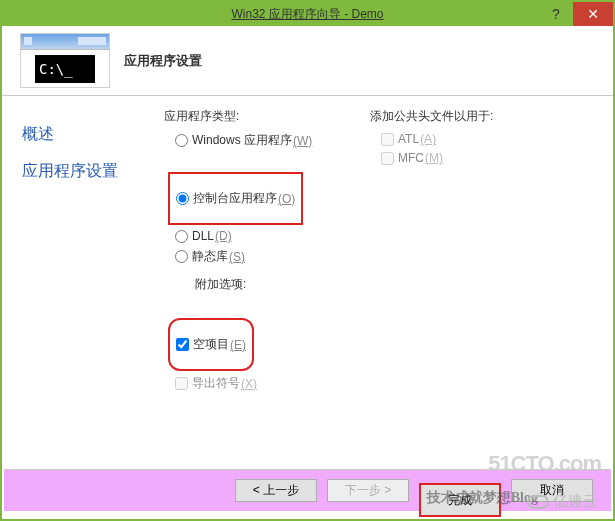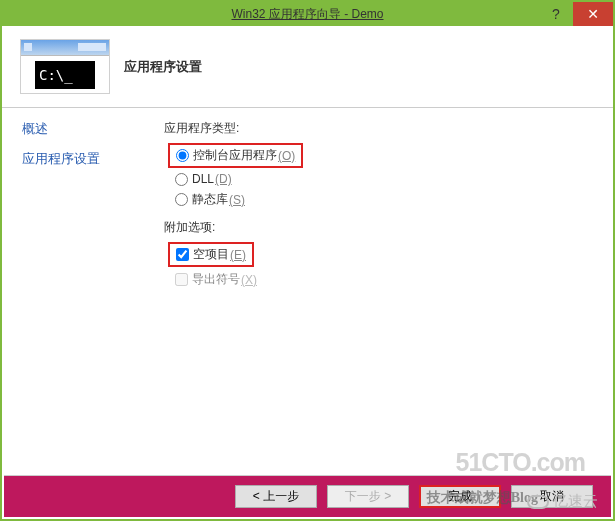--- a/index.html
+++ b/index.html
@@ -3,48 +3,48 @@
   <meta charset="utf-8">
   <style>
     * { box-sizing: border-box; margin: 0; padding: 0; }
     body { font-family: "Microsoft YaHei", "Segoe UI", sans-serif; font-size: 12px; background: #fff; }
     .window { width: 615px; height: 521px; border: 2px solid #7fba3e; background: #fff; position: relative; }
     .titlebar { height: 24px; background: #7fba3e; display: flex; align-items: center; color: #333; position: relative; text-decoration: underline; }
     .title-text { width: 100%; text-align: center; font-size: 12px; color: #333; }
     .title-buttons { position: absolute; right: 0; top: 0; display: flex; height: 24px; }
     .title-btn { width: 34px; height: 24px; display: flex; align-items: center; justify-content: center; font-size: 14px; color: #333; }
     .title-btn.close { background: #c84031; color: #fff; width: 40px; }
-    .header-section { height: 82px; border-bottom: 1px solid #ccc; display: flex; align-items: center; padding: 8px 18px; background: #fff; }
+    .header-section { height: 70px; border-bottom: 1px solid #ccc; display: flex; align-items: center; padding: 8px 18px; background: #fff; }
     .header-icon { width: 90px; height: 55px; border: 1px solid #d0d0d0; display: flex; flex-direction: column; margin-right: 14px; background: #fff; }
     .header-icon-top { height: 16px; background: linear-gradient(#6aa3e6,#bcd5ef); border-bottom: 1px solid #bbb; position: relative; }
     .header-icon-top::before { content:""; position:absolute; left:3px; top:3px; width:8px; height:8px; background:#d6e6fa; }
     .header-icon-top::after { content:""; position:absolute; right:3px; top:3px; width:28px; height:8px; background:#d6e6fa; }
     .header-icon-body { flex:1; display:flex; align-items:center; justify-content:center; background:#fff; }
     .terminal { width: 60px; height: 28px; background:#000; color:#fff; font-family: monospace; font-size: 14px; line-height: 28px; padding-left: 4px; }
     .header-title { font-size: 13px; font-weight: bold; color: #333; }
     .body-section { display: flex; height: calc(521px - 24px - 70px - 42px - 4px); padding-top: 12px; }
     .nav-panel { width: 150px; padding-left: 20px; }
-    .nav-item { color: #2a5db0; margin-bottom: 12px; cursor: default; font-size: 13px; }
+    .nav-item { color: #2a5db0; margin-bottom: 12px; cursor: default; font-size: 16px; margin-top: 16px; }
     .form-panel { flex: 1; display: flex; padding-right: 12px; }
     .col-left { width: 210px; padding-left: 12px; }
     .col-right { flex: 1; padding-left: 8px; }
     .section-label { margin-bottom: 6px; color: #333; }
     .opt { display: flex; align-items: center; margin: 3px 0 3px 8px; padding: 1px 3px; }
     .opt input { margin-right: 4px; width: 13px; height: 13px; }
     .opt .txt { color: #333; }
     .opt.disabled .txt { color: #888; }
     .opt .shortcut { color: #888; margin-left: 1px; text-decoration: underline; }
     .opt.disabled .shortcut { color: #bbb; }
-    .highlight { border: 2px solid #d22; display: inline-flex; padding: 1px 3px; }
-    .attach-label { margin-top: 10px; }
-    .footer-section { position: absolute; bottom: 2px; left: 2px; right: 2px; height: 42px; background: #be185d; border-top: 1px solid #ccc; display: flex; justify-content: flex-end; align-items: center; padding-right: 18px; gap: 10px; }
+    .highlight { border: 2px solid #d22; display: inline-flex; padding: 15px 3px; margin-top: 19px; }
+    .attach-label { margin-top: 10px; margin-left: 31px; }
+    .footer-section { position: absolute; bottom: 8px; left: 2px; right: 2px; height: 42px; background: #f0abfc; border-top: 1px solid #ccc; display: flex; justify-content: flex-end; align-items: center; padding-right: 18px; gap: 10px; }
     .btn { min-width: 82px; height: 23px; border: 1px solid #adadad; background: #e1e1e1; font-size: 12px; display:flex; align-items:center; justify-content:center; cursor: default; }
     .btn.disabled { color: #aaa; background: #eee; }
     .btn.highlight { border: 2px solid #d22; }
-    .watermark1 { position:absolute; right: 28px; bottom: 42px; font-family: "Arial Black", sans-serif; font-size: 25px; color: #c9c9c9; font-weight: 900; letter-spacing: -1px; opacity: 0.8; }
+    .watermark1 { position:absolute; right: 12px; bottom: 42px; font-family: "Arial Black", sans-serif; font-size: 22px; color: #c9c9c9; font-weight: 900; letter-spacing: -1px; opacity: 0.8; }
     .watermark2 { position:absolute; right: 15px; bottom: 8px; display:flex; align-items:center; color: #bbb; font-size: 15px; pointer-events:none; }
     .watermark2 .cloud { width:22px; height:14px; border:2px solid #bbb; border-radius: 10px; margin-right: 4px; position: relative; }
     .watermark3 { position:absolute; right: 75px; bottom: 12px; font-family: "SimSun", serif; font-size: 14px; font-weight: bold; color: #555; opacity:0.6; pointer-events:none; }
   </style>
 </head>
 <body>
 
 <div class="window">
 
   <div class="titlebar">
@@ -68,20 +68,25 @@
   <div class="body-section">
     <div class="nav-panel">
       <div class="nav-item">概述</div>
       <div class="nav-item">应用程序设置</div>
     </div>
 
     <div class="form-panel">
       <div class="col-left">
         <div class="section-label">应用程序类型:</div>
 
+        <label class="opt">
+          <input type="radio" name="apptype" style="">
+          <span class="txt">Windows 应用程序</span>
+          <span class="shortcut">(W)</span>
+        </label>
 
         <div class="highlight" style="margin-left:4px;">
           <label class="opt" style="margin:0;">
             <input type="radio" name="apptype" checked="" style="">
             <span class="txt">控制台应用程序</span>
             <span class="shortcut">(O)</span>
           </label>
         </div>
 
         <label class="opt">
@@ -91,36 +96,51 @@
         </label>
 
         <label class="opt">
           <input type="radio" name="apptype" style="">
           <span class="txt">静态库</span>
           <span class="shortcut">(S)</span>
         </label>
 
         <div class="section-label attach-label">附加选项:</div>
 
-        <div class="highlight" style="margin-left:4px;">
+        <div class="highlight" style="margin-left:4px;border-radius:12px;">
           <label class="opt" style="margin:0;">
             <input type="checkbox" checked="" style="">
             <span class="txt">空项目</span>
             <span class="shortcut">(E)</span>
           </label>
         </div>
 
         <label class="opt disabled">
           <input type="checkbox" disabled="" style="">
           <span class="txt">导出符号</span>
           <span class="shortcut">(X)</span>
         </label>
 
       </div>
 
+      <div class="col-right">
+        <div class="section-label">添加公共头文件以用于:</div>
+
+        <label class="opt disabled">
+          <input type="checkbox" disabled="" style="">
+          <span class="txt">ATL</span>
+          <span class="shortcut">(A)</span>
+        </label>
+
+        <label class="opt disabled">
+          <input type="checkbox" disabled="" style="">
+          <span class="txt">MFC</span>
+          <span class="shortcut">(M)</span>
+        </label>
+      </div>
     </div>
   </div>
 
   <div class="footer-section">
     <div class="btn">&lt; 上一步</div>
     <div class="btn disabled">下一步 &gt;</div>
     <div class="btn highlight">完成</div>
     <div class="btn">取消</div>
   </div>
 

